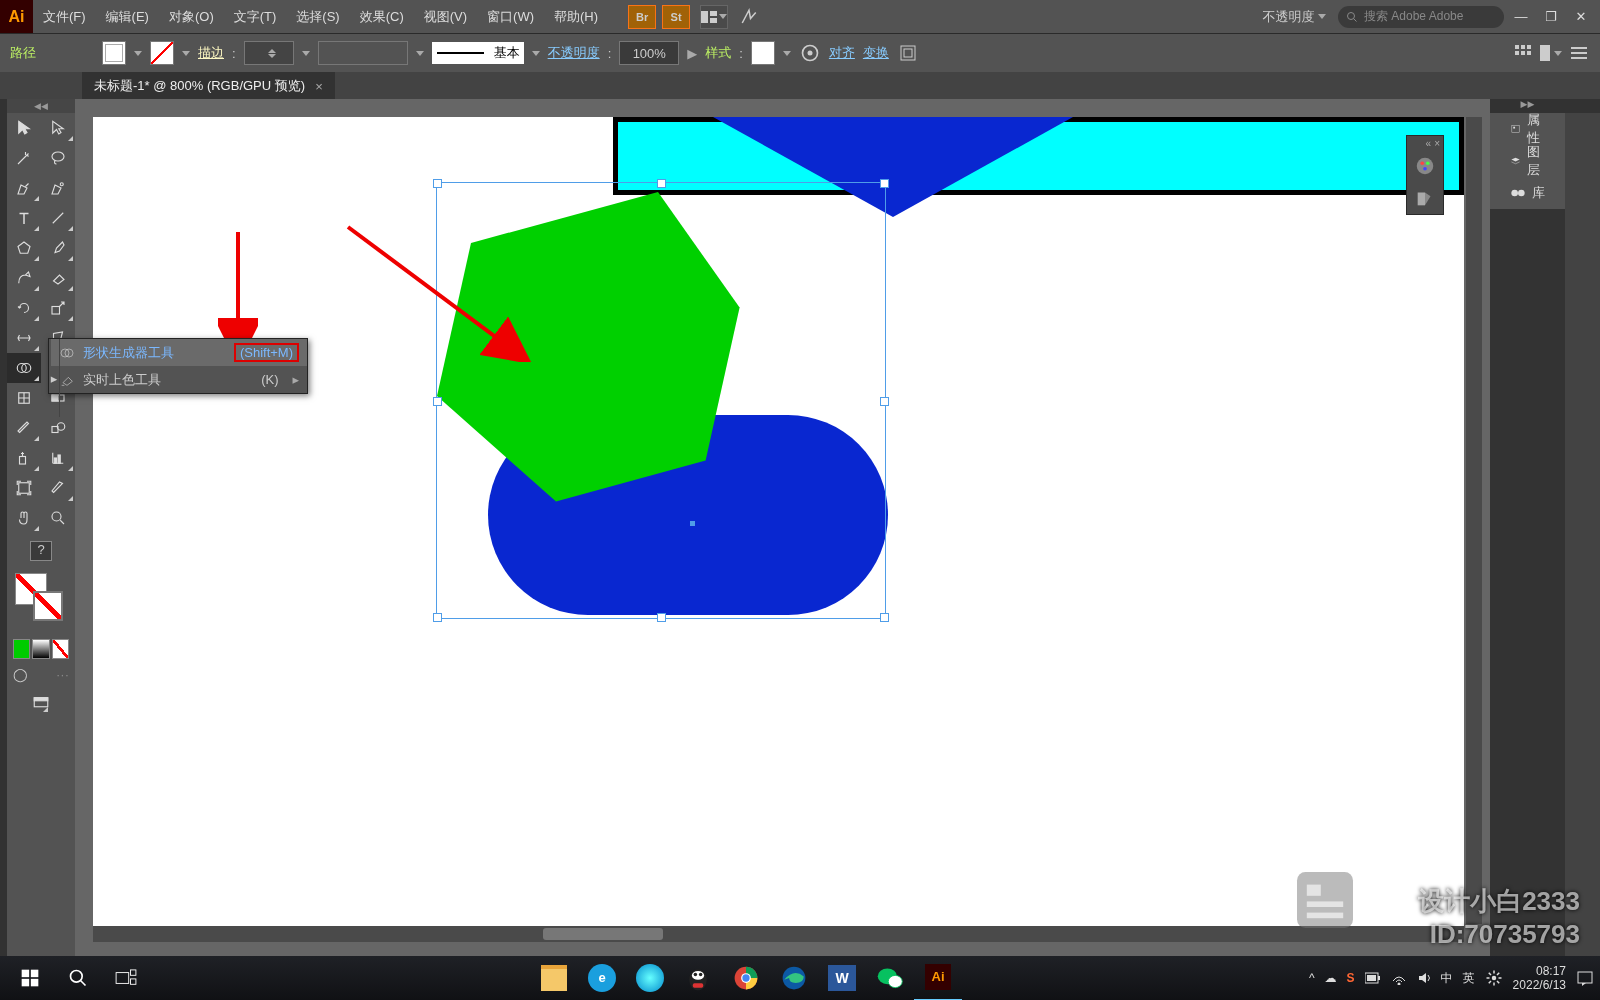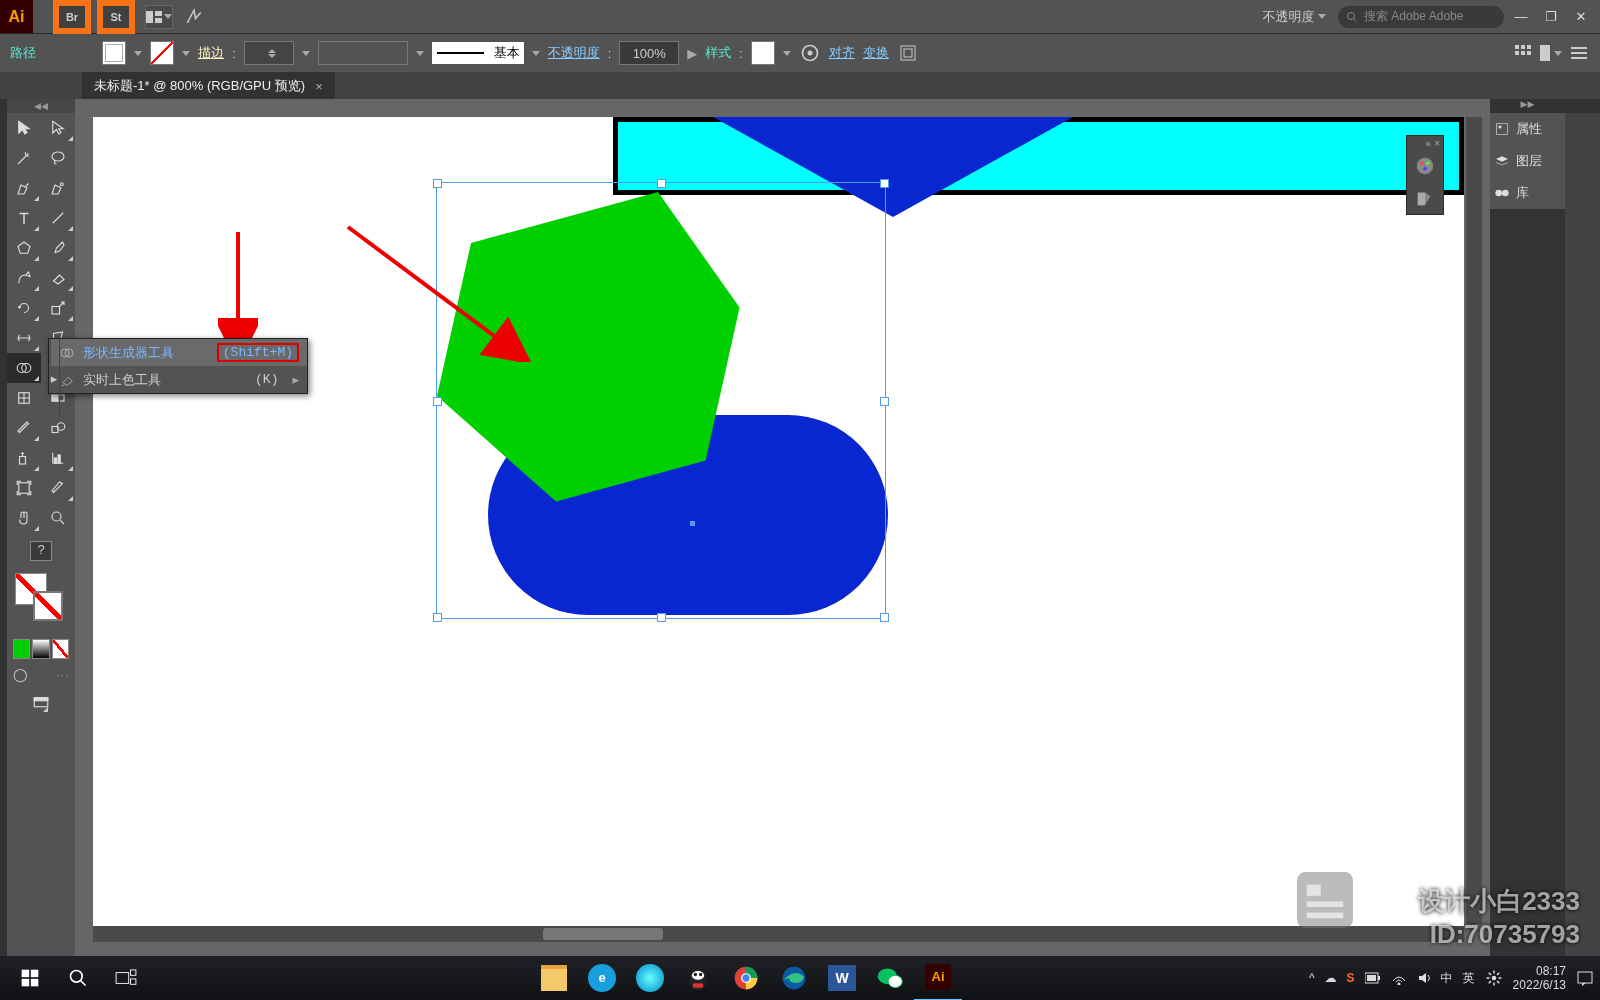--- a/index.html
+++ b/index.html
@@ -5,21 +5,21 @@
 html,body{margin:0;padding:0;width:1600px;height:1000px;overflow:hidden;font-family:"Microsoft YaHei",sans-serif;background:#333;color:#ccc;font-size:13px}
 .topbar{height:33px;background:#535353;display:flex;align-items:center}
 .ai-logo{width:33px;height:33px;background:#330000;color:#ff9a00;font-weight:bold;display:flex;align-items:center;justify-content:center;font-size:16px}
 .menu{display:flex}
 .menu-item{padding:0 10px;height:33px;line-height:33px;color:#ddd;cursor:default}
 .topright{margin-left:auto;display:flex;align-items:center;gap:4px;padding-right:6px}
 .topright .box{height:22px;line-height:22px;padding:0 8px;background:#535353;color:#ccc;display:flex;align-items:center}
 .search-stock{width:150px;height:22px;background:#3a3a3a;border-radius:11px;display:flex;align-items:center;padding:0 8px;color:#888;font-size:12px;gap:6px}
 .winbtn{width:26px;height:20px;display:flex;align-items:center;justify-content:center;color:#ddd}
 .ctrlbar{height:38px;background:#535353;border-top:1px solid #2a2a2a;display:flex;align-items:center;padding:0 10px;gap:8px}
-.ctrlbar .lbl{color:#5eead4;font-size:13px}
+.ctrlbar .lbl{color:#bef264;font-size:13px}
 .swatch{width:26px;height:22px;background:#fff;border:1px solid #777}
 .swatch.nf{background:linear-gradient(to bottom right,#fff 0 46%,red 46% 54%,#fff 54%)}
 .ctrlbar .dd{height:22px;background:#444;border:1px solid #777;display:flex;align-items:center;padding:0 4px;min-width:24px;justify-content:center}
 .iconbtn{width:22px;height:22px;display:flex;align-items:center;justify-content:center}
 .tabstrip{height:28px;background:#434343;display:flex;align-items:flex-end}
 .tab{height:28px;background:#323232;padding:0 12px;display:flex;align-items:center;gap:10px;color:#eee;font-size:13px}
 .tab .x{color:#aaa}
 .left-gutter{width:7px;background:#323232;position:absolute;left:0;top:99px;bottom:32px}
 .toolbar{position:absolute;left:7px;top:99px;width:68px;bottom:32px;background:#535353;border-right:1px solid #2a2a2a}
 .toolheader{height:14px;background:#464646}
@@ -30,64 +30,75 @@
 .colorstack{padding:6px;position:relative;height:60px}
 .fillsw{position:absolute;left:8px;top:8px;width:30px;height:30px;background:#fff;border:1px solid #888}
 .fillsw.none::after{content:"";position:absolute;left:0;top:0;right:0;bottom:0;background:linear-gradient(to top right,transparent 0 44%,red 44% 56%,transparent 56%)}
 .strokesw{position:absolute;left:26px;top:26px;width:30px;height:30px;background:#fff;border:4px solid #000;box-sizing:border-box}
 .strokesw.none{border:2px solid #777;background:linear-gradient(to top right,#fff 0 44%,red 44% 56%,#fff 56%)}
 .smallrow{display:flex;padding:2px 6px;gap:2px}
 .smallrow .sq{width:18px;height:18px;border:1px solid #888}
 .right-gutter{position:absolute;right:0;top:99px;width:35px;bottom:32px;background:#434343}
 .rightpanelhdr{height:14px;background:#323232}
 .rightpanel{position:absolute;right:35px;top:99px;width:75px;background:#535353;border-left:1px solid #2a2a2a}
-.rp-item{height:32px;display:flex;align-items:center;gap:6px;padding:0 4px;color:#ddd}
+.rp-item{height:32px;display:flex;align-items:center;gap:6px;padding:0 20px;color:#ddd}
 .rp-item svg{width:16px;height:16px;fill:#ddd}
 .canvas-area{position:absolute;left:75px;right:110px;top:99px;bottom:32px;background:#666}
 .canvas{position:absolute;left:18px;top:18px;right:26px;bottom:26px;background:#fff}
 .artstrip{position:absolute;left:520px;top:0;right:0;height:78px;background:#00ffff;border:5px solid #000;box-sizing:border-box}
 .bluetri{position:absolute;left:620px;top:0;width:0;height:0;border-left:180px solid transparent;border-right:180px solid transparent;border-top:100px solid #0927d0}
 .blueround{position:absolute;left:395px;top:298px;width:400px;height:200px;background:#0927d0;border-radius:100px}
 .greenhex{position:absolute;left:310px;top:58px;width:340px;height:340px}
 .selbox{position:absolute;border:1px solid #4f9de8}
 .handle{position:absolute;width:7px;height:7px;background:#fff;border:1px solid #4f9de8}
 .float-panel{position:absolute;right:20px;top:18px;width:36px;background:#4a4a4a;border:1px solid #2a2a2a}
 .float-panel .hdr{height:14px;display:flex;justify-content:flex-end;align-items:center;gap:3px;padding-right:3px;color:#aaa;font-size:10px}
 .float-panel .ic{height:32px;display:flex;align-items:center;justify-content:center}
 .tool-fly{position:absolute;left:48px;top:338px;width:258px;background:#535353;border:1px solid #222;box-shadow:2px 2px 6px rgba(0,0,0,.5)}
 .tool-fly .row{height:27px;display:flex;align-items:center;padding:0 8px;gap:8px;color:#ccc;font-size:13px}
 .tool-fly .row.sel{background:#6a6a6a}
-.tool-fly .row .sc{margin-left:auto;font-family:Liberation Mono, monospace}
+.tool-fly .row .sc{margin-left:auto;font-family:Liberation Sans, sans-serif}
 .tool-fly .row .sc.box{border:2px solid #d00;padding:0 4px;color:#7bb8ff}
 .tool-fly .row.sel .nm{color:#7bb8ff}
 .tool-fly .grip{width:10px;display:flex;align-items:center;justify-content:center;border-right:1px solid #444;height:78px;position:absolute;left:0;top:0}
 .tool-fly .rows{margin-left:2px}
 .arrow{position:absolute;pointer-events:none}
 .statusbar{position:absolute;left:75px;right:110px;bottom:14px;height:18px;background:#535353;display:flex;align-items:center;padding:0 8px;gap:10px;color:#ccc;font-size:12px}
 .statusbar .navbtn{width:16px;height:14px;display:flex;align-items:center;justify-content:center;color:#aaa}
 .taskbar{position:absolute;left:0;right:0;bottom:0;height:44px;background:linear-gradient(#1f2126,#101114);display:flex;align-items:center;padding:0 6px}
 .taskbar .tb{width:48px;height:44px;display:flex;align-items:center;justify-content:center}
 .taskbar .spacer{flex:1}
 .tray{display:flex;align-items:center;gap:10px;color:#ddd;font-size:12px}
 .tray .clock{text-align:right;line-height:14px}
 .watermark{position:absolute;right:20px;bottom:50px;color:rgba(255,255,255,.6);font-size:26px;font-weight:bold;text-align:right;text-shadow:0 0 4px #000}
 .sq-logo{position:absolute;right:240px;bottom:62px}
 .arrange-icons{margin-left:auto;display:flex;gap:6px;align-items:center}
 .tophdr-ic{width:26px;height:22px;display:flex;align-items:center;justify-content:center;color:#bbb;border:1px solid #666;background:#4a4a4a}
 .vtri{width:0;height:0;border-left:4px solid transparent;border-right:4px solid transparent;border-top:5px solid #aaa;display:inline-block}
 .notch{position:absolute;right:2px;bottom:2px;width:0;height:0;border-left:5px solid transparent;border-bottom:5px solid #ccc}
-.topbox{width:26px;height:22px;background:#404040;border:6px solid #f97316;display:flex;align-items:center;justify-content:center;color:#ccc;font-size:11px;font-weight:bold}
+.topbox{width:26px;height:22px;background:#a16207;border:1px solid #f97316;display:flex;align-items:center;justify-content:center;color:#ccc;font-size:11px;font-weight:bold}
 .stroke-preview{width:92px;height:22px;background:#fff;display:flex;align-items:center;justify-content:center;color:#000;position:relative}
 .stroke-preview::before{content:"";position:absolute;left:5px;right:40px;top:10px;height:2px;background:#000}
 </style>
 </head>
 <body>
 
 <div class="topbar">
   <div class="ai-logo">Ai</div>
+  <div class="menu">
+    <div class="menu-item">文件(F)</div>
+    <div class="menu-item">编辑(E)</div>
+    <div class="menu-item">对象(O)</div>
+    <div class="menu-item">文字(T)</div>
+    <div class="menu-item">选择(S)</div>
+    <div class="menu-item">效果(C)</div>
+    <div class="menu-item">视图(V)</div>
+    <div class="menu-item">窗口(W)</div>
+    <div class="menu-item">帮助(H)</div>
+  </div>
   <div style="width:20px"></div>
   <div class="topbox">Br</div>
   <div style="width:6px"></div>
   <div class="topbox">St</div>
   <div style="width:10px"></div>
   <div class="tophdr-ic">
       <svg width="16" height="12">
         <rect x="0" y="0" width="7" height="12" fill="#ccc"></rect>
         <rect x="9" y="0" width="7" height="5" fill="#ccc"></rect>
         <rect x="9" y="7" width="7" height="5" fill="#ccc"></rect>

